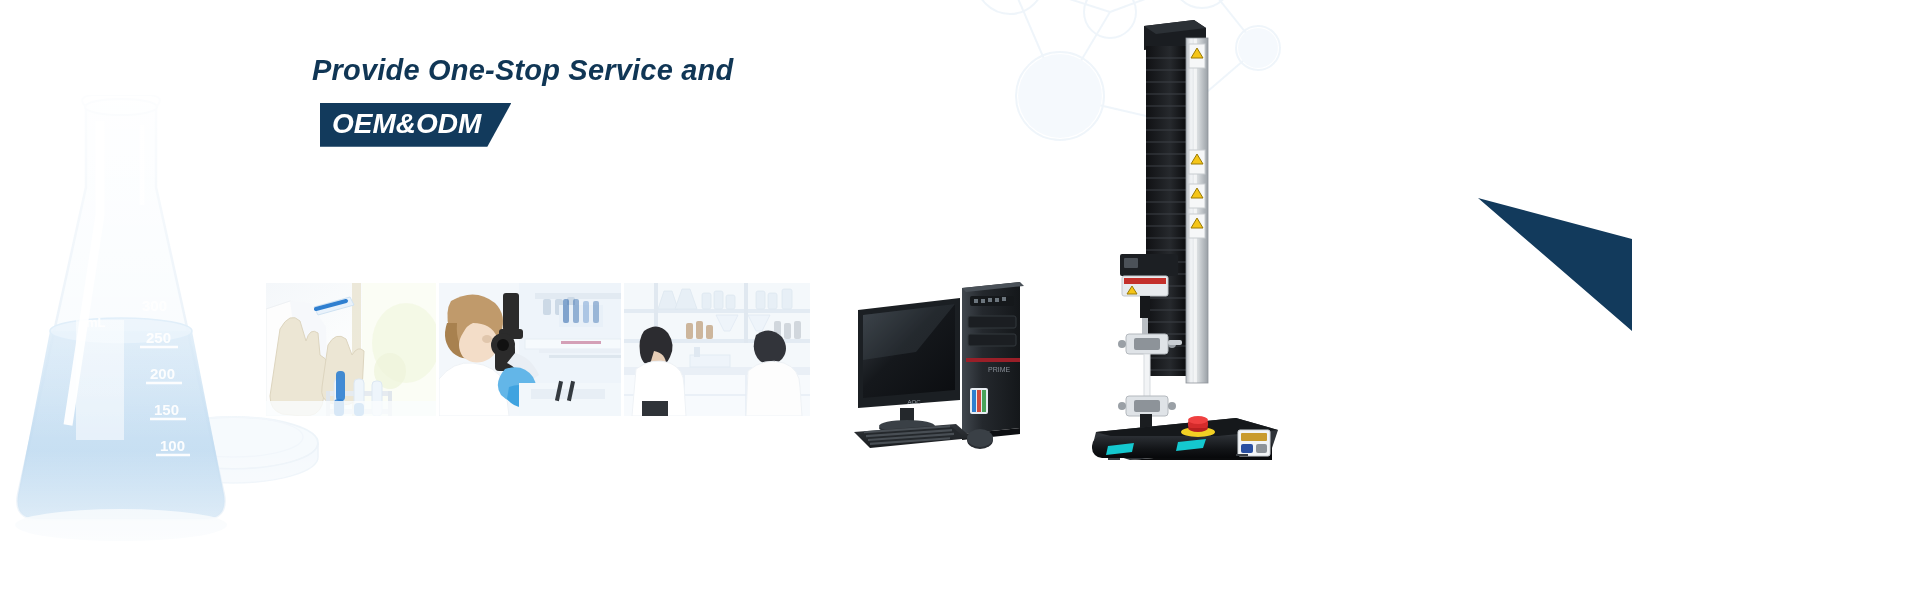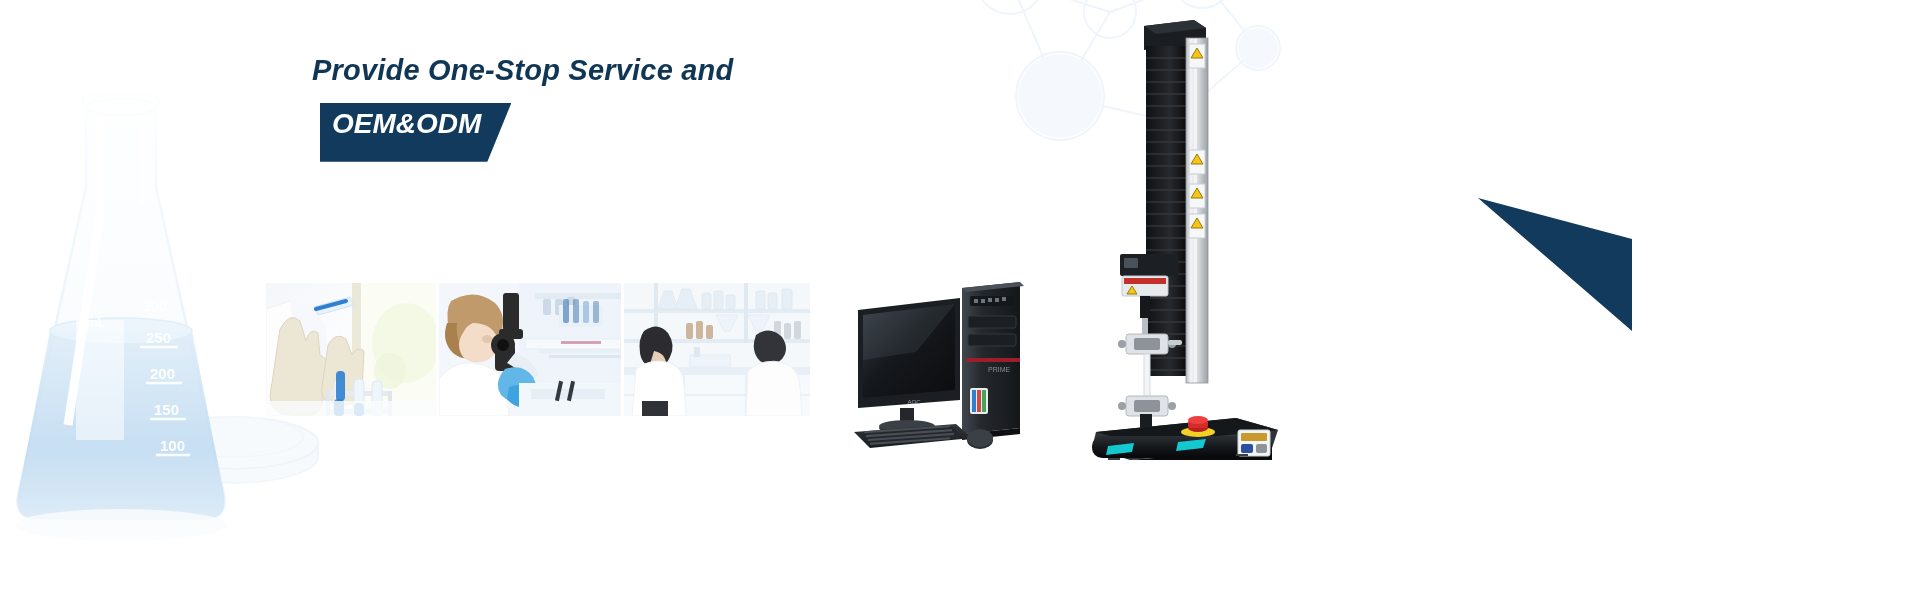--- a/index.html
+++ b/index.html
@@ -26,21 +26,21 @@
   .line2 {
     margin-top:24px;
     font-size:25px; font-weight:bold; font-style:italic; color:#8b9cb3;
     letter-spacing:.1px; white-space:nowrap; line-height:1.0;
   }
   .badge-wrap { margin-top:18px; margin-left:8px; position:relative; display:inline-block; }
   .badge {
     position:relative; display:inline-block;
     background:#123a5c; color:#ffffff;
     font-size:28px; font-weight:bold; font-style:italic;
-    padding:6px 30px 22px 12px; line-height:1.1;
+    padding:6px 30px 7px 12px; line-height:1.1;
     white-space:nowrap;
     clip-path:polygon(0 0, 100% 0, calc(100% - 24px) 100%, 0 100%);
   }
 
   
   .photostrip { position:absolute; left:266px; top:283px; height:133px; display:flex; gap:3px; }
   .photo { position:relative; height:133px; overflow:hidden; background:#eef3f8; }
   .p1 { width:170px; }
   .p2 { width:182px; }
   .p3 { width:186px; }

